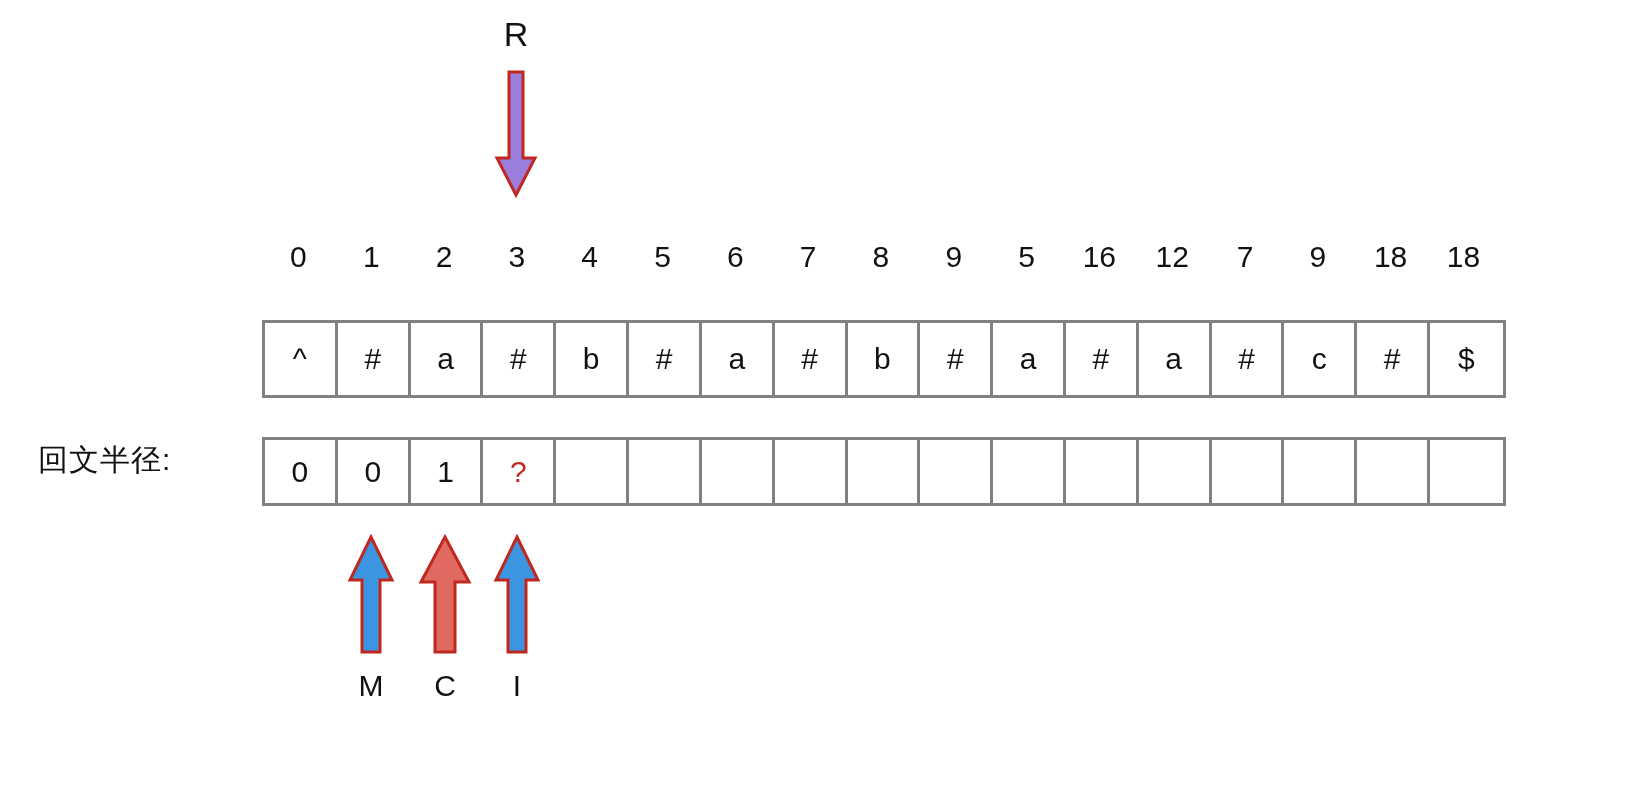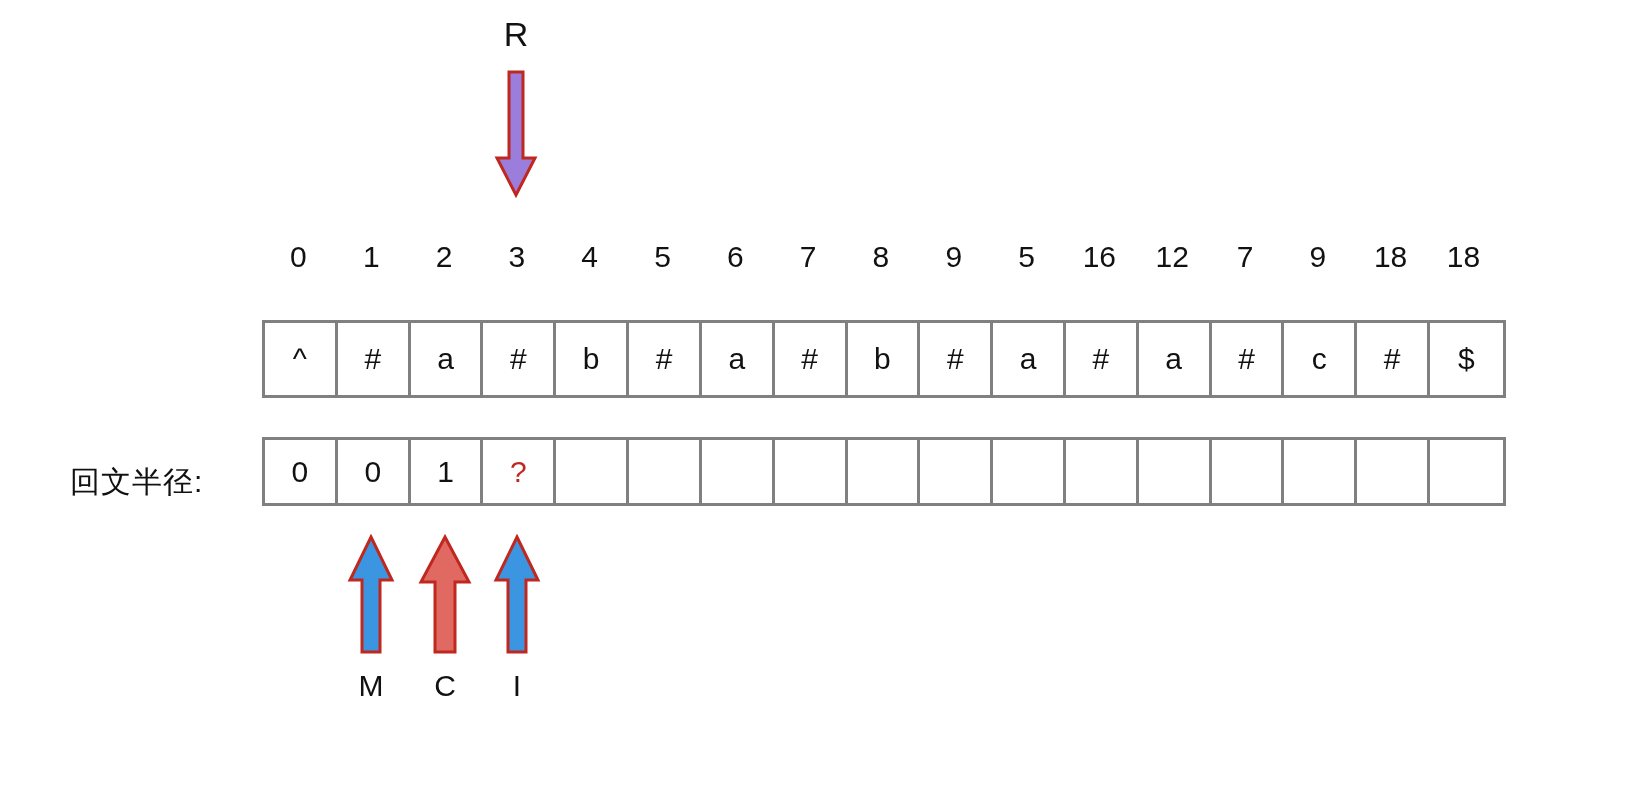--- a/index.html
+++ b/index.html
@@ -37,22 +37,22 @@
     display:flex;align-items:center;justify-content:center;
     font-size:30px;color:#111;background:#fff;
   }
   .grid .cell:last-child{border-right:none;}
   #char-grid{top:320px;height:78px;}
   #radius-grid{top:437px;height:69px;}
   #radius-grid .cell.unknown{color:#c0281f;}
 
   
   #radius-label{
-    position:absolute;left:38px;top:460px;width:210px;
-    font-size:30px;line-height:44px;color:#111;letter-spacing:1px;margin-left:32px;
+    position:absolute;left:38px;top:438px;width:210px;
+    font-size:30px;line-height:44px;color:#111;letter-spacing:1px;
   }
 
   
   .bottom-arrow{position:absolute;width:70px;text-align:center;}
   .bottom-arrow .lbl{margin-top:8px;font-size:30px;line-height:36px;color:#111;}
   #arrow-M{left:336px;top:534px;}
   #arrow-C{left:410px;top:534px;}
   #arrow-I{left:482px;top:534px;}
 </style>
 </head>

